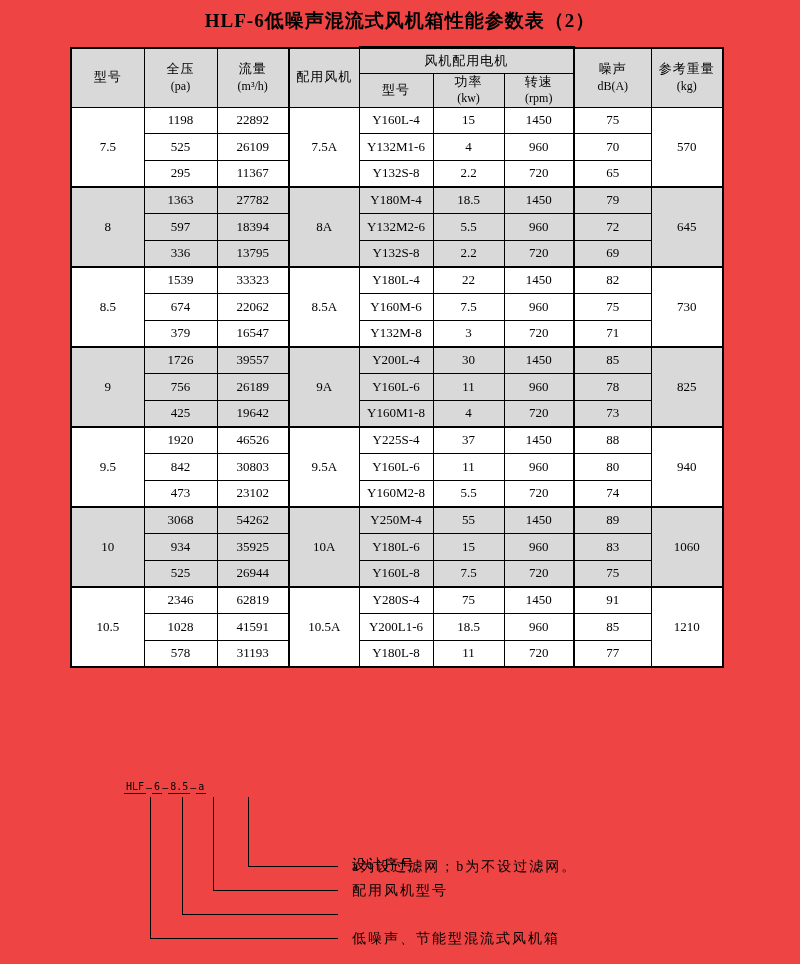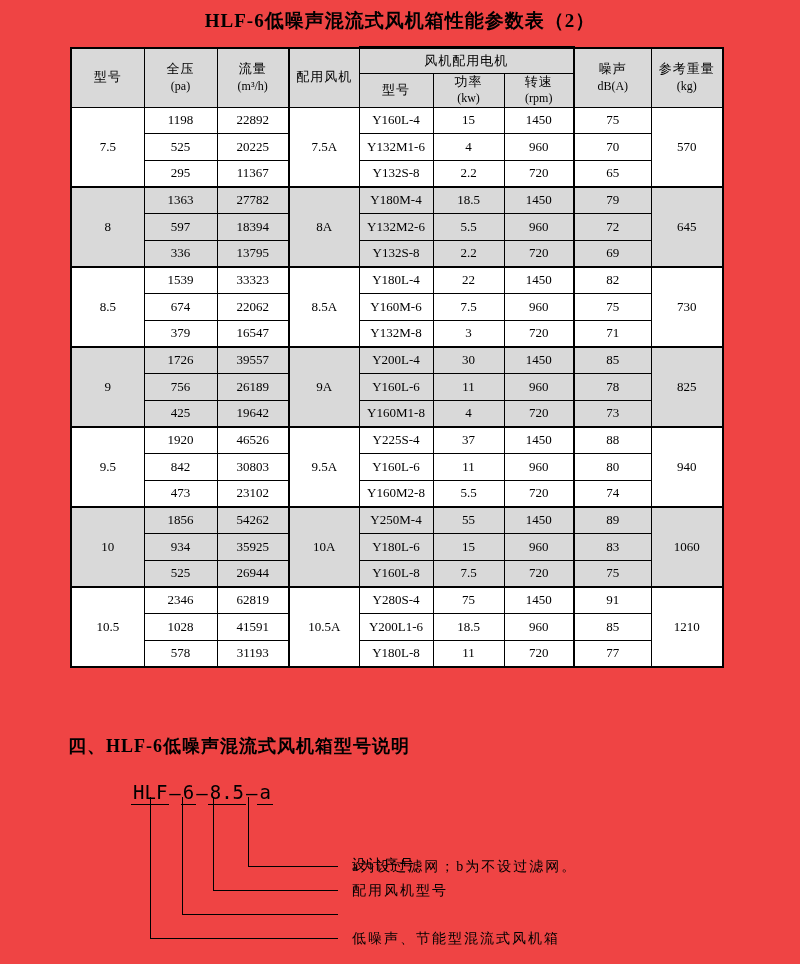--- a/index.html
+++ b/index.html
@@ -23,22 +23,22 @@
   .bR2 { border-right:2px solid #000 !important; }
   .groupEnd { border-bottom:2px solid #000 !important; }
   .motor-top { border-top:3px solid #000 !important; }
   .unit { font-size:12px; letter-spacing:0; }
 
   .note { position:absolute; left:67px; top:674px; font-size:13.5px; letter-spacing:1px; }
 
   .section-heading { position:absolute; left:68px; top:734px; font-size:18px;
     font-weight:bold; letter-spacing:1px; }
 
-  .model-code { position:absolute; left:131px; top:781px;
-    font-family:"DejaVu Sans Mono",monospace; font-size:19px; display:flex; align-items:center; }
+  .model-code { position:absolute; left:124px; top:781px;
+    font-family:"DejaVu Sans Mono",monospace; font-size:10px; display:flex; align-items:center; }
   .model-code .tok { border-bottom:1px solid #000; padding:0 2px 1px 2px; }
   .model-code .dash { padding-bottom:1px; }
 
   .vline { position:absolute; width:1px; background:#000; }
   .hline { position:absolute; height:1px; background:#000; }
   .legend-label { position:absolute; left:352px; font-size:14px; letter-spacing:2px; white-space:nowrap; }
 </style>
 </head>
 <body>
 
@@ -81,21 +81,21 @@
           <td class="bR2">22892</td>
           <td class="groupEnd" rowspan="3">7.5A</td>
           <td class="">Y160L-4</td>
           <td class="">15</td>
           <td class="bR2">1450</td>
           <td class="">75</td>
           <td class="groupEnd" rowspan="3">570</td>
         </tr>
         <tr>
           <td class="">525</td>
-          <td class="bR2">20225</td>
+          <td class="bR2">26109</td>
           <td class="">Y132M1-6</td>
           <td class="">4</td>
           <td class="bR2">960</td>
           <td class="">70</td>
         </tr>
         <tr>
           <td class="groupEnd">295</td>
           <td class="bR2 groupEnd">11367</td>
           <td class="groupEnd">Y132S-8</td>
           <td class="groupEnd">2.2</td>
@@ -205,21 +205,21 @@
         <tr>
           <td class="groupEnd">473</td>
           <td class="bR2 groupEnd">23102</td>
           <td class="groupEnd">Y160M2-8</td>
           <td class="groupEnd">5.5</td>
           <td class="bR2 groupEnd">720</td>
           <td class="groupEnd">74</td>
         </tr>
         <tr>
           <td class="groupEnd gray" rowspan="3">10</td>
-          <td class="gray">1856</td>
+          <td class="gray">3068</td>
           <td class="bR2 gray">54262</td>
           <td class="groupEnd gray" rowspan="3">10A</td>
           <td class="gray">Y250M-4</td>
           <td class="gray">55</td>
           <td class="bR2 gray">1450</td>
           <td class="gray">89</td>
           <td class="groupEnd gray" rowspan="3">1060</td>
         </tr>
         <tr>
           <td class="gray">934</td>
@@ -261,21 +261,20 @@
           <td class="bR2 groupEnd">31193</td>
           <td class="groupEnd">Y180L-8</td>
           <td class="groupEnd">11</td>
           <td class="bR2 groupEnd">720</td>
           <td class="groupEnd">77</td>
         </tr>
       </tbody>
   </table>
 
 
-  <div class="section-heading">四、HLF-6低噪声混流式风机箱型号说明</div>
 
   <div class="model-code">
     <span class="tok">HLF</span>
       <span class="dash">—</span>
       <span class="tok">6</span>
       <span class="dash">—</span>
       <span class="tok">8.5</span>
       <span class="dash">—</span>
       <span class="tok">a</span>
   </div>

